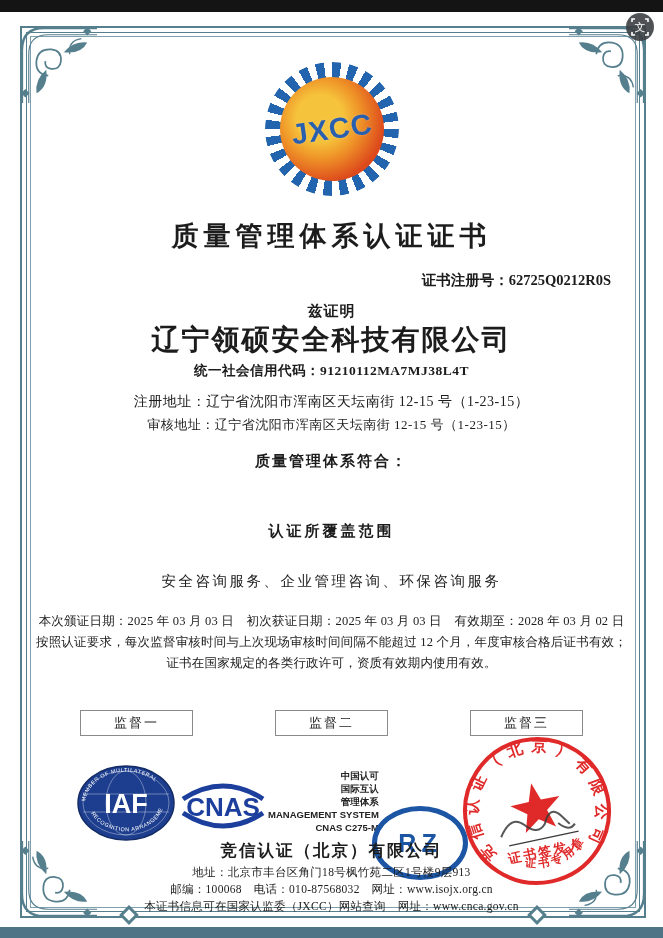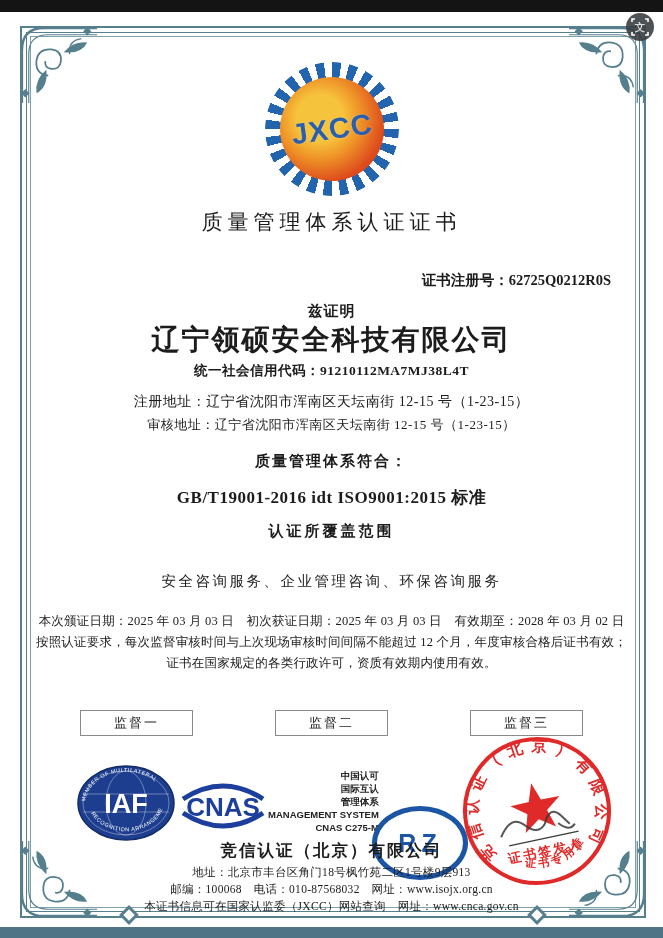--- a/index.html
+++ b/index.html
@@ -32,21 +32,21 @@
   .ray-ring{position:absolute;inset:0;border-radius:50%;
     background:repeating-conic-gradient(#2264ae 0deg 8deg,transparent 8deg 15deg);
     -webkit-mask-image:radial-gradient(circle closest-side,transparent 71%,#000 72%);
     mask-image:radial-gradient(circle closest-side,transparent 71%,#000 72%);}
   .globe{position:absolute;inset:15px;border-radius:50%;transform:rotate(-8deg);
     background:radial-gradient(circle at 40% 38%,#f6c33c 0 26%,#ef9428 45%,#dd4a1c 72%,#bf3a16 100%);
     display:flex;align-items:center;justify-content:center;}
   .logo-word{font-family:"Liberation Sans",sans-serif;font-weight:bold;font-size:29px;
     color:#2a5fae;letter-spacing:1px;text-shadow:0 0 2px rgba(255,255,255,.35);}
 
-  .title{top:196px;font-size:21px;font-weight:normal;letter-spacing:5px;}
+  .title{top:206px;font-size:27px;font-weight:bold;letter-spacing:5px;}
   .certno{position:absolute;top:259px;right:52px;font-size:14.5px;font-weight:bold;text-align:right;}
   .certify{top:290px;font-size:15px;font-weight:bold;letter-spacing:1px;}
   .company{top:309px;font-size:28px;font-weight:bold;letter-spacing:2px;}
   .creditcode{top:350px;font-size:13.5px;font-weight:bold;letter-spacing:.5px;}
   .addr1{top:381px;font-size:14px;letter-spacing:.5px;}
   .addr2{top:404px;font-size:13px;letter-spacing:.5px;}
   .conform{top:440px;font-size:15px;font-weight:bold;letter-spacing:2px;}
   .standard{top:474px;font-size:17px;font-weight:bold;letter-spacing:.5px;}
   .scopehead{top:510px;font-size:15px;font-weight:bold;letter-spacing:3px;}
   .scope{top:560px;font-size:14.5px;letter-spacing:2.5px;}
@@ -167,21 +167,20 @@
   <div class="abs certify">兹证明</div>
   <div class="abs company">辽宁领硕安全科技有限公司</div>
 
   <div class="abs creditcode"><span>统一社会信用代码：</span><span>91210112MA7MJ38L4T</span></div>
 
   <div class="abs addr1"><span>注册地址：</span><span>辽宁省沈阳市浑南区天坛南街 12-15 号（1-23-15）</span></div>
 
   <div class="abs addr2"><span>审核地址：</span><span>辽宁省沈阳市浑南区天坛南街 12-15 号（1-23-15）</span></div>
 
   <div class="abs conform">质量管理体系符合：</div>
-  <div class="abs standard">GB/T19001-2016 idt ISO9001:2015 标准</div>
   <div class="abs scopehead">认证所覆盖范围</div>
   <div class="abs scope">安全咨询服务、企业管理咨询、环保咨询服务</div>
 
   <div class="abs dates d1">本次颁证日期：2025 年 03 月 03 日　初次获证日期：2025 年 03 月 03 日　有效期至：2028 年 03 月 02 日</div>
   <div class="abs dates d2">按照认证要求，每次监督审核时间与上次现场审核时间间隔不能超过 12 个月，年度审核合格后证书有效；</div>
   <div class="abs dates d3">证书在国家规定的各类行政许可，资质有效期内使用有效。</div>
 
   <div class="abs supervision">
     <span class="supbox">监督一</span>
     <span class="supbox">监督二</span>

